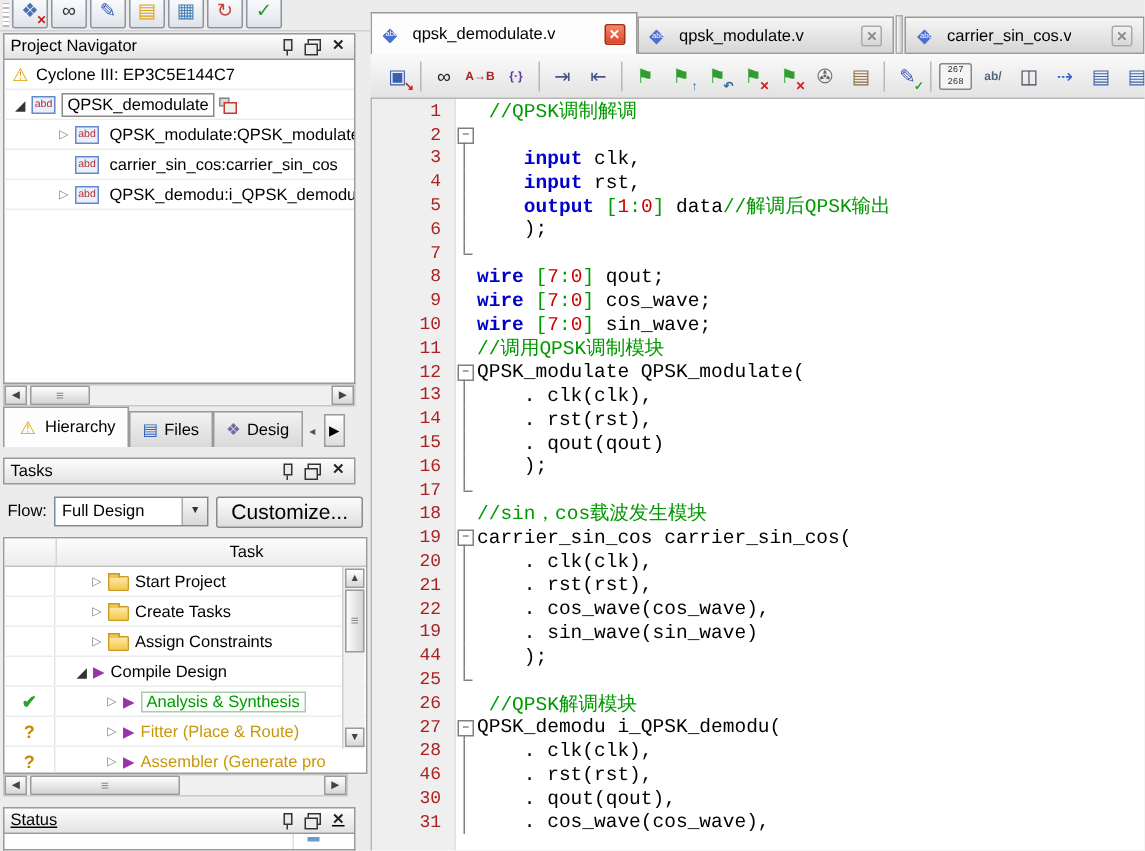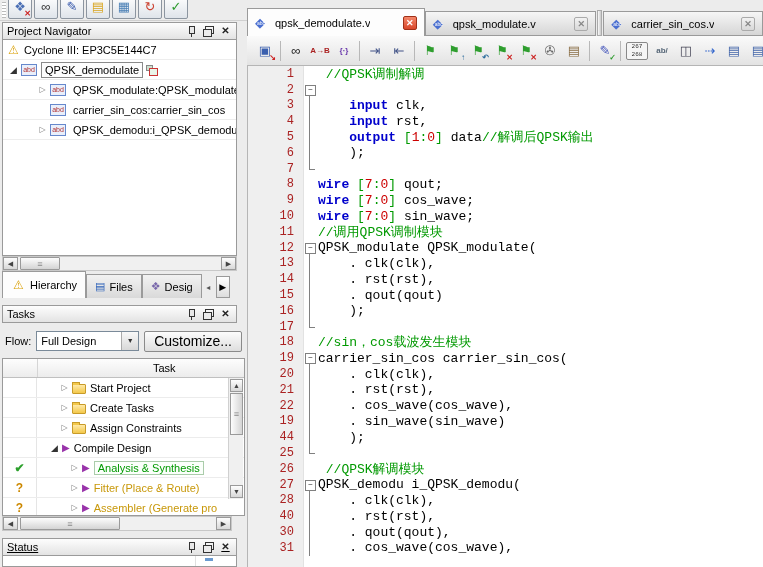--- a/index.html
+++ b/index.html
@@ -595,21 +595,21 @@
           <span class="ln">27</span>
           <span class="fold open"></span>
           <span class="src"><span>QPSK_demodu i_QPSK_demodu(</span></span>
         </div>
         <div class="code-line">
           <span class="ln">28</span>
           <span class="fold line"></span>
           <span class="src"><span>    . clk(clk),</span></span>
         </div>
         <div class="code-line">
-          <span class="ln">40</span>
+          <span class="ln">46</span>
           <span class="fold line"></span>
           <span class="src"><span>    . rst(rst),</span></span>
         </div>
         <div class="code-line">
           <span class="ln">30</span>
           <span class="fold line"></span>
           <span class="src"><span>    . qout(qout),</span></span>
         </div>
         <div class="code-line">
           <span class="ln">31</span>

